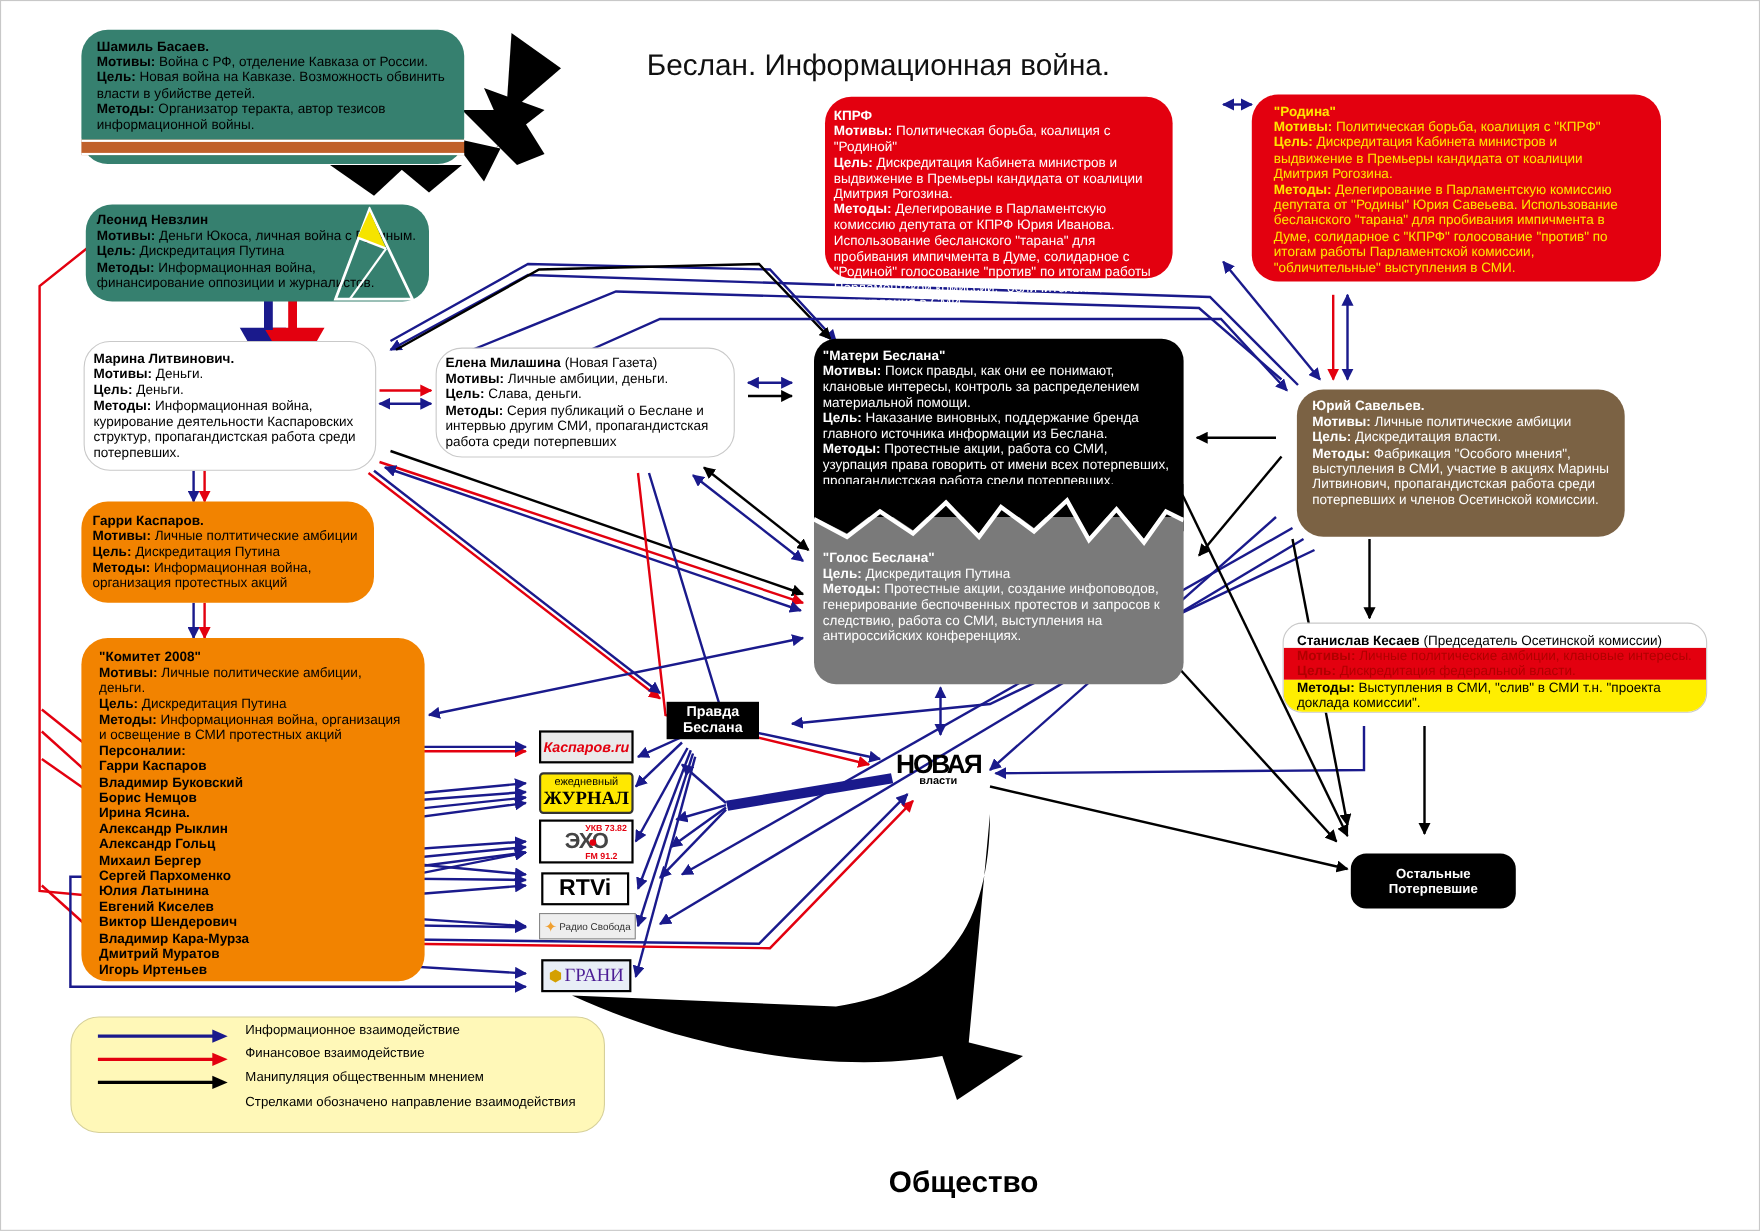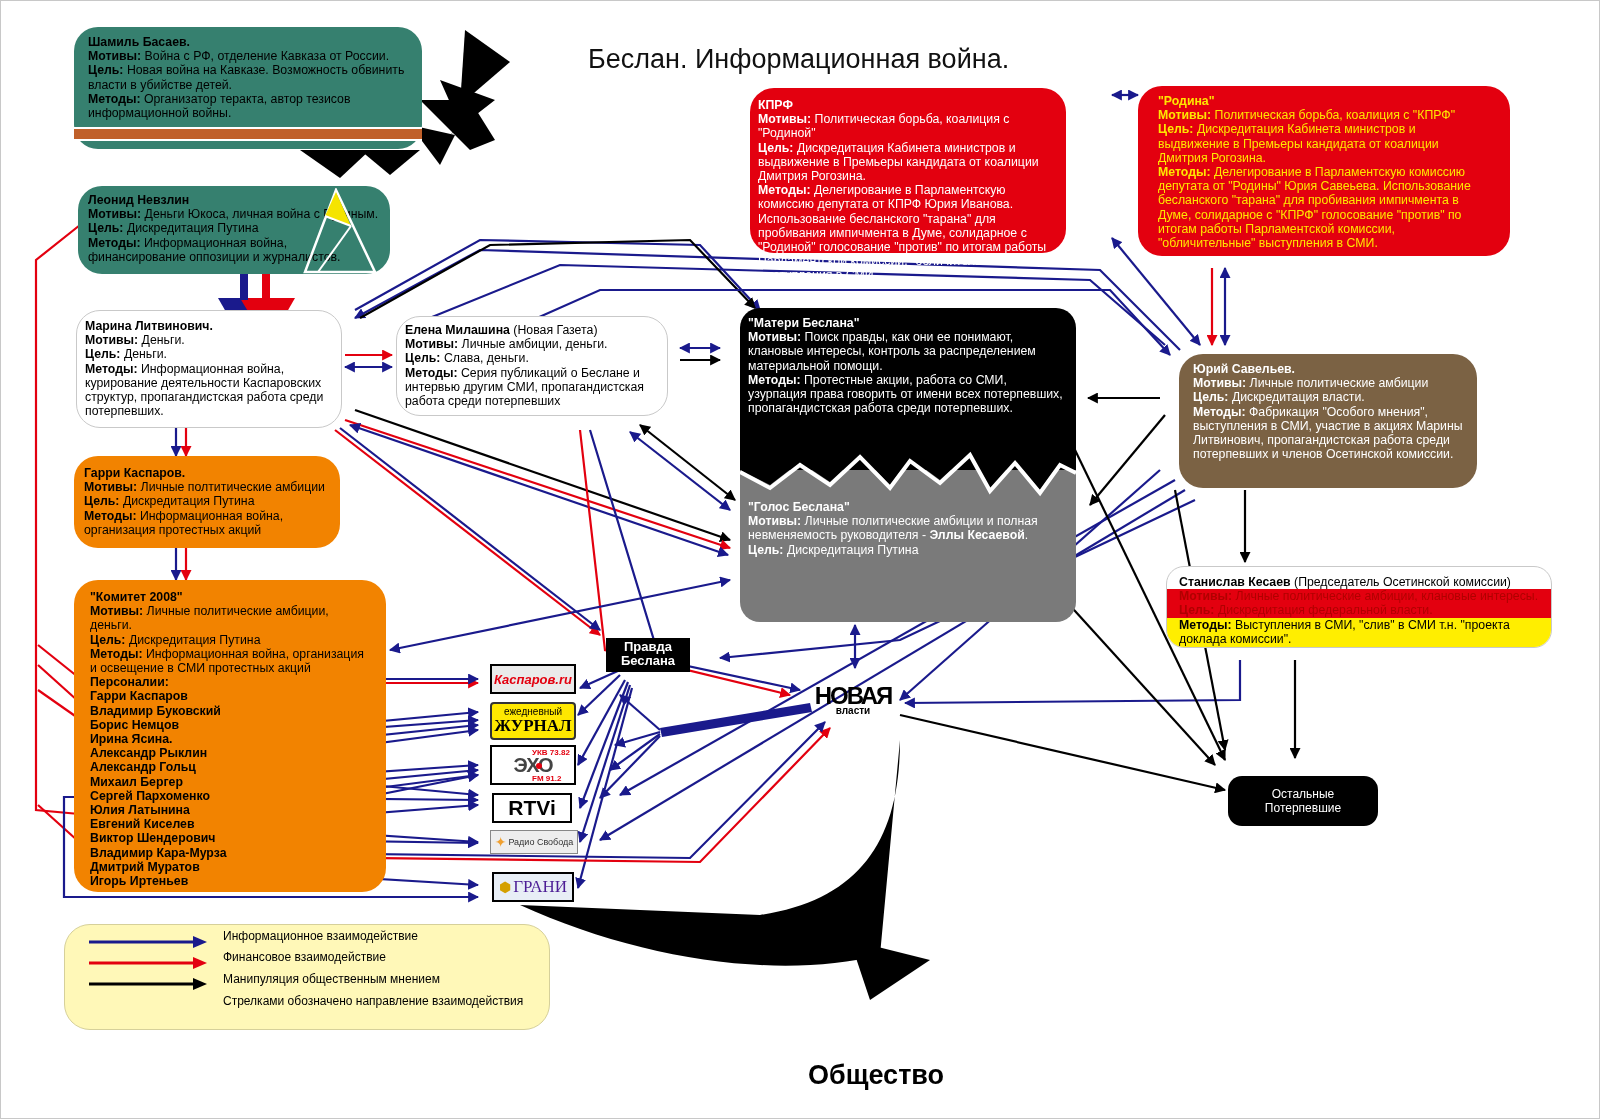--- a/index.html
+++ b/index.html
@@ -185,31 +185,32 @@
 <div class="box white" style="left:396px;top:316px;width:272px;height:100px;padding:6px 8px;">
   <span class="line"><b>Елена Милашина</b> <span>(Новая Газета)</span></span>
   <span class="line"><b>Мотивы:</b> <span>Личные амбиции, деньги.</span></span>
   <span class="line"><b>Цель:</b> <span>Слава, деньги.</span></span>
   <span class="line"><b>Методы:</b> <span>Серия публикаций о Беслане и интервью другим СМИ, пропагандистская работа среди потерпевших</span></span>
 </div>
 
 <div class="box" style="left:740px;top:308px;width:336px;height:175px;padding:8px 8px;background:#000;color:#fff;border-radius:20px 20px 0 0;">
   <span class="ttl">"Матери Беслана"</span>
   <span class="line"><b>Мотивы:</b> <span>Поиск правды, как они ее понимают, клановые интересы, контроль за распределением материальной помощи.</span></span>
+  <span class="line"><b>Цель:</b> <span>Наказание виновных, поддержание бренда главного источника информации из Беслана.</span></span>
   <span class="line"><b>Методы:</b> <span>Протестные акции, работа со СМИ, узурпация права говорить от имени всех потерпевших, пропагандистская работа среди потерпевших.</span></span>
 </div>
 <svg style="position:absolute;left:740px;top:440px;z-index:3" width="336" height="70" viewBox="0 0 336 70">
   <polygon points="0,0 336,0 336,30 320,22 300,50 275,20 250,48 230,12 200,40 170,18 150,45 120,14 90,42 60,22 30,45 0,30" fill="#000"></polygon>
   <polyline points="0,32 30,48 60,25 90,45 120,17 150,48 170,21 200,43 230,15 250,51 275,23 300,53 320,25 336,33" fill="none" stroke="#fff" stroke-width="4"></polyline>
 </svg>
 
 <div class="box" style="left:740px;top:470px;width:336px;height:152px;padding:30px 8px 6px;background:#7a7a7a;color:#fff;border-radius:0 0 20px 20px;">
   <span class="ttl">"Голос Беслана"</span>
-  <span class="line"><b>Мотивы:</b> <span>Личные политические амбиции и полная невменяемость руководителя -</span> <b>Эллы Кесаевой</b>.</span>
   <span class="line"><b>Цель:</b> <span>Дискредитация Путина</span></span>
+  <span class="line"><b>Методы:</b> <span>Протестные акции, создание инфоповодов, генерирование беспочвенных протестов и запросов к следствию, работа со СМИ, выступления на антироссийских конференциях.</span></span>
 </div>
 
 <div class="box brown" style="left:1179px;top:354px;width:298px;height:134px;padding:8px 14px;">
   <span class="ttl">Юрий Савельев.</span>
   <span class="line"><b>Мотивы:</b> <span>Личные политические амбиции</span></span>
   <span class="line"><b>Цель:</b> <span>Дискредитация власти.</span></span>
   <span class="line"><b>Методы:</b> <span>Фабрикация "Особого мнения", выступления в СМИ, участие в акциях Марины Литвинович, пропагандистская работа среди потерпевших и членов Осетинской комиссии.</span></span>
 </div>
 
 <div class="box orange" style="left:74px;top:456px;width:266px;height:92px;padding:10px 10px;">
@@ -249,21 +250,21 @@
       <div>Евгений Киселев</div>
       <div>Виктор Шендерович</div>
       <div>Владимир Кара-Мурза</div>
       <div>Дмитрий Муратов</div>
       <div>Игорь Иртеньев</div>
     </div>
 </div>
 
 <div style="position:absolute;left:606px;top:638px;width:84px;height:32px;background:#000;color:#fff;font-weight:bold;font-size:13px;line-height:14px;text-align:center;padding-top:2px;z-index:3;">Правда Беслана</div>
 
-<div style="position:absolute;left:1228px;top:776px;width:150px;height:50px;background:#000;color:#fff;font-weight:normal;font-size:12px;line-height:14px;text-align:center;border-radius:14px;display:flex;align-items:center;justify-content:center;padding:0 20px;box-sizing:border-box;z-index:3;">
+<div style="position:absolute;left:1228px;top:776px;width:150px;height:50px;background:#000;color:#fff;font-weight:bold;font-size:12px;line-height:14px;text-align:center;border-radius:14px;display:flex;align-items:center;justify-content:center;padding:0 20px;box-sizing:border-box;z-index:3;">
     <span>Остальные Потерпевшие</span>
   </div>
 
 <div class="media" style="left:490px;top:664px;width:86px;height:30px;background:#eaeaea;">
   <span style="color:#e3000f;font-style:italic;font-weight:bold;font-size:13px;">Каспаров.ru</span>
 </div>
 <div class="media" style="left:490px;top:702px;width:86px;height:38px;background:#ffe800;flex-direction:column;border-color:#333;border-radius:4px;text-align:right;">
   <span style="font-size:10px;line-height:10px;">ежедневный</span>
   <span style="font-size:17px;font-weight:bold;line-height:18px;font-family:'Liberation Serif',serif;">ЖУРНАЛ</span>
 </div>

